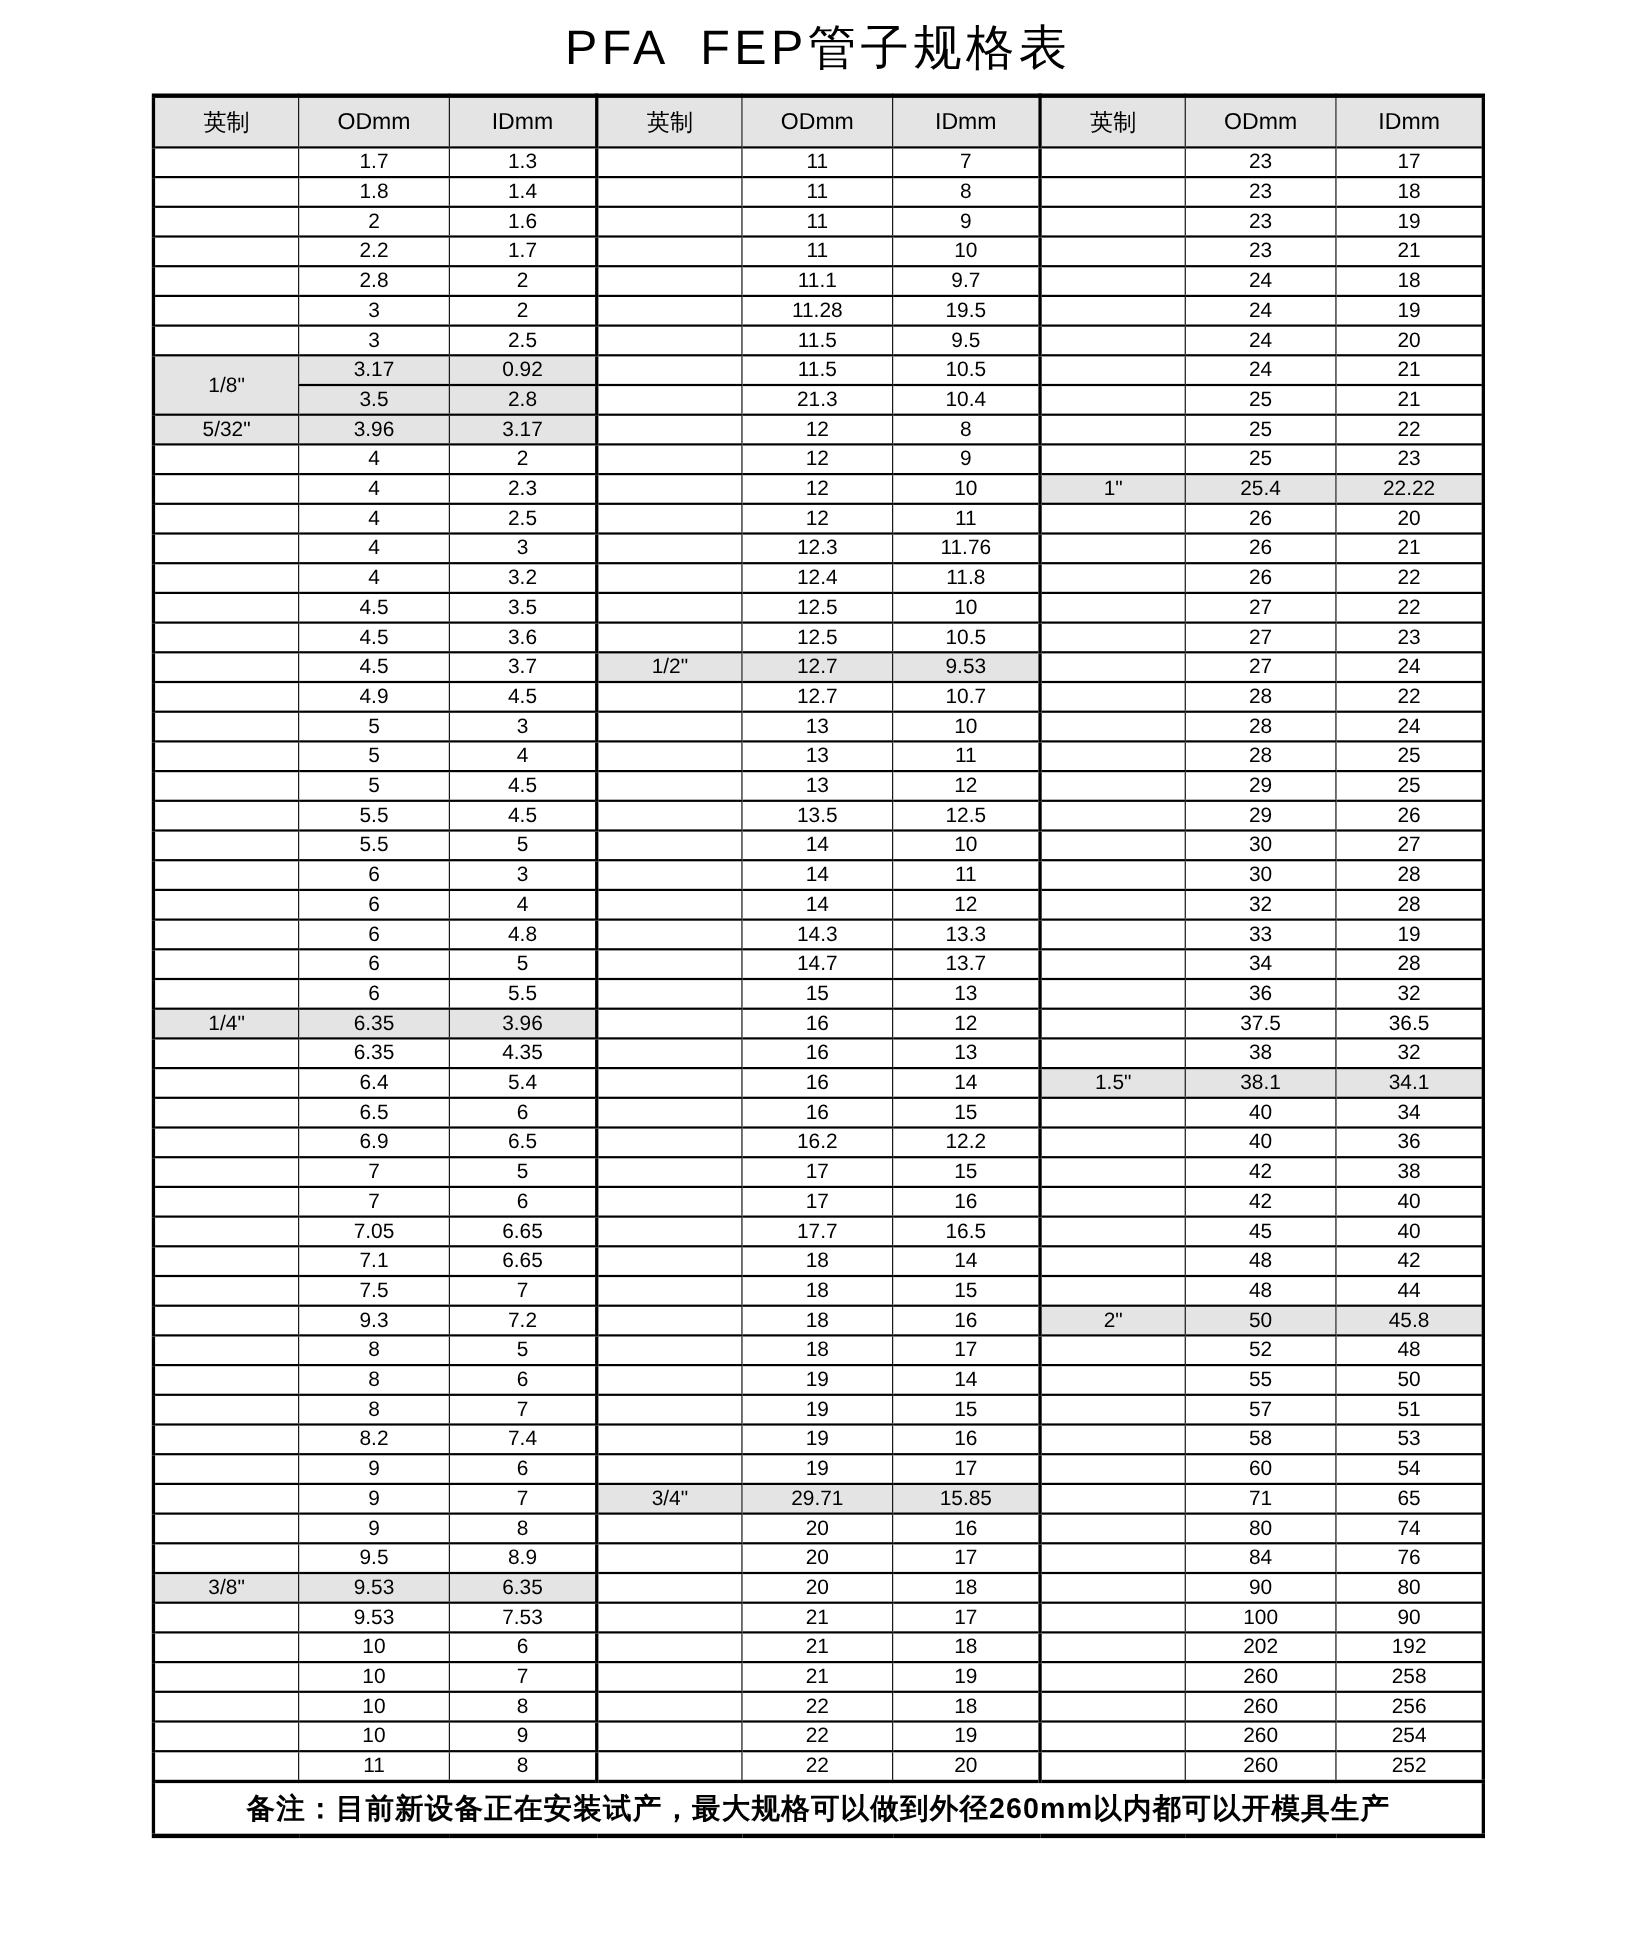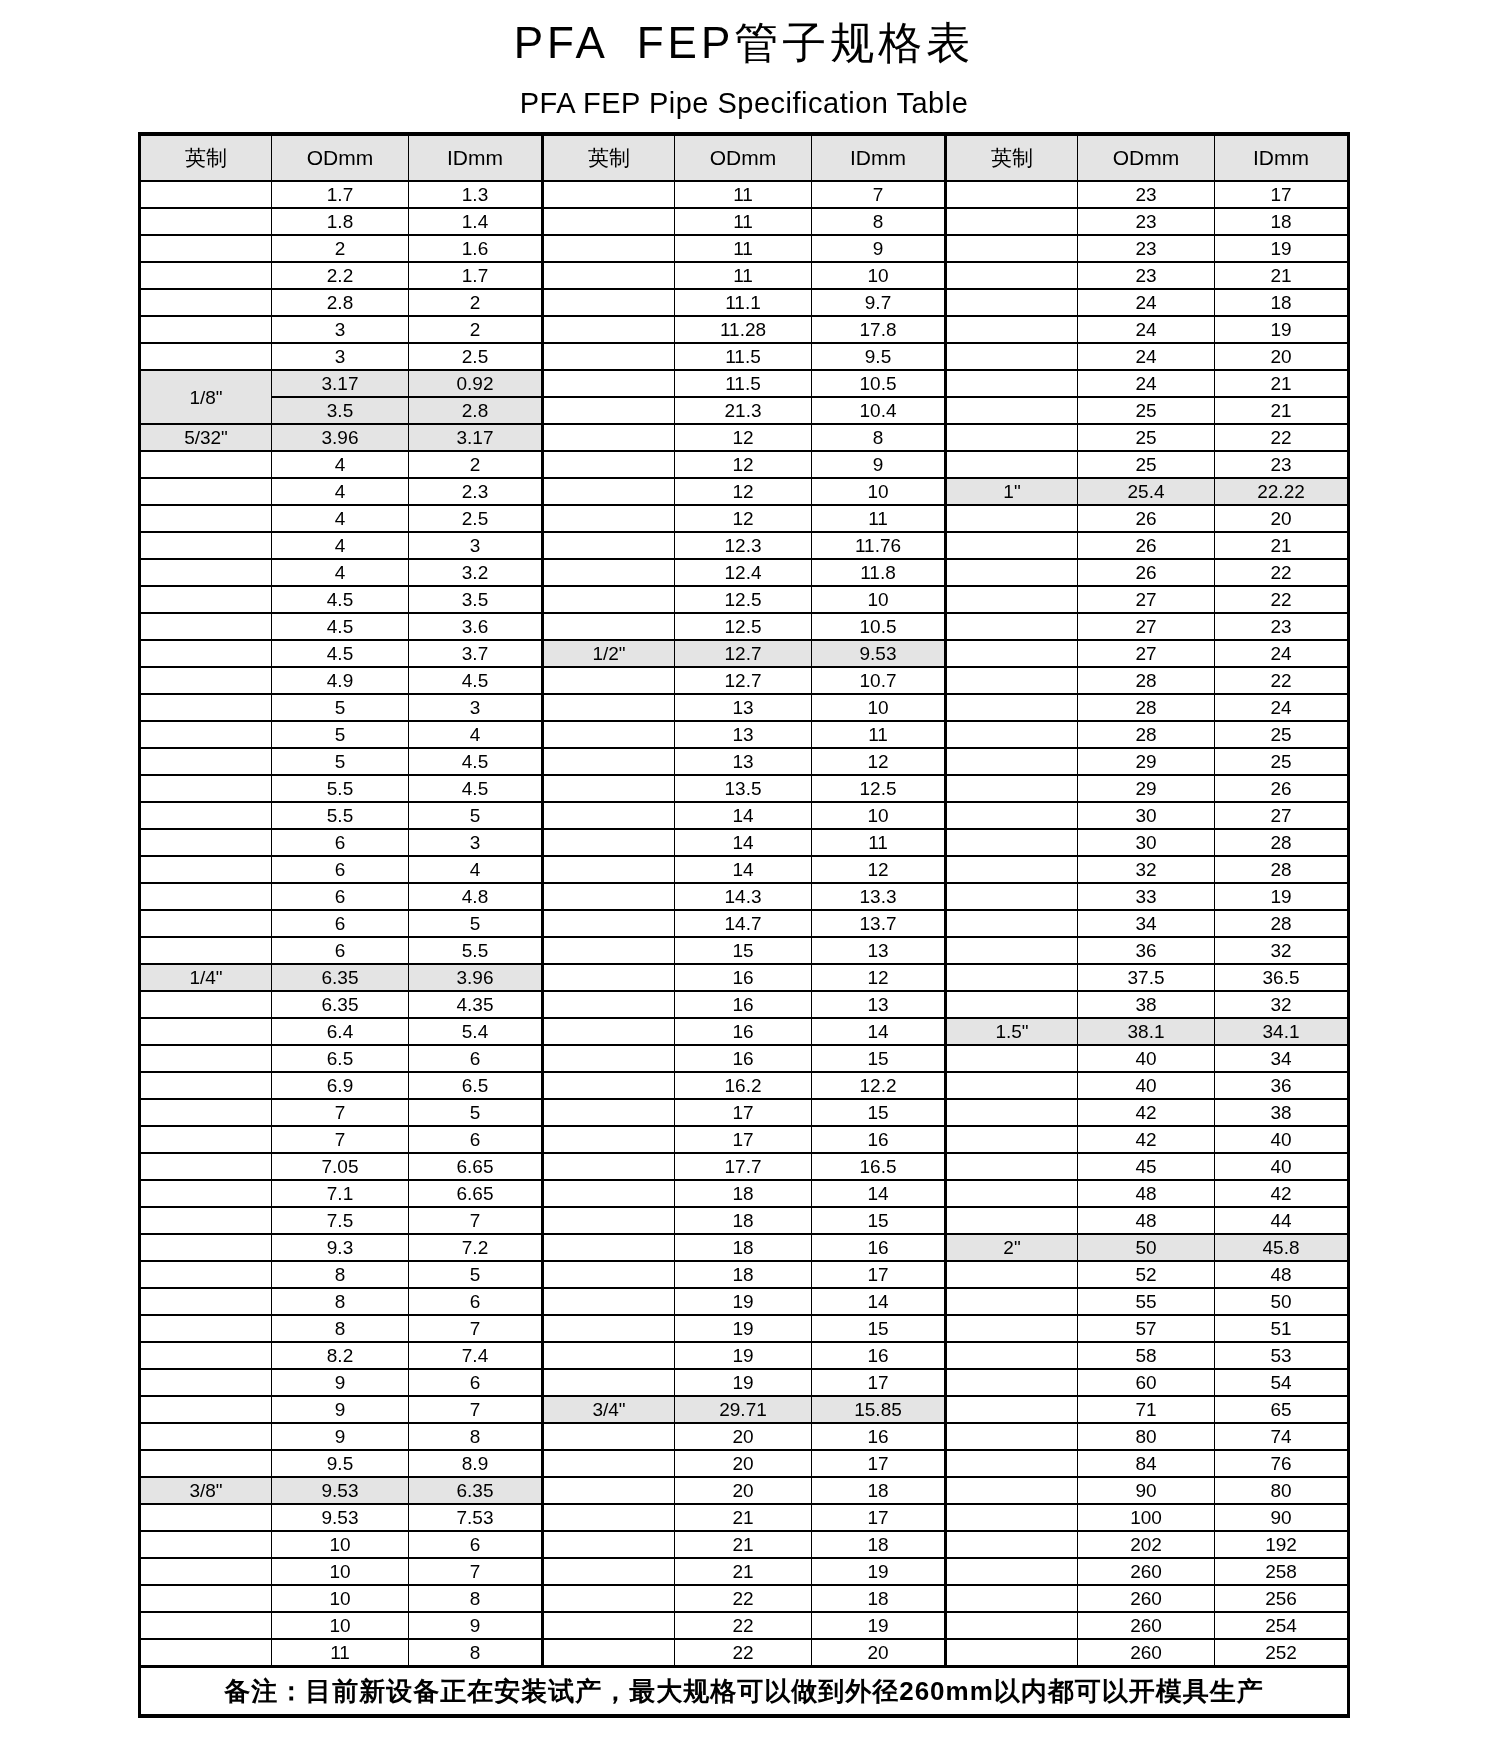--- a/index.html
+++ b/index.html
@@ -76,21 +76,20 @@
     font-weight: bold;
     letter-spacing: 1px;
     border-top-width: 3px;
   }
 </style>
 </head>
 <body>
 
 <div class="page">
   <h1 class="title">PFA FEP管子规格表</h1>
-  <h2 class="subtitle">PFA FEP Pipe Specification Table</h2>
 
   <table class="spec">
     <colgroup>
       <col style="width:132px">
         <col style="width:137px">
         <col style="width:134px">
       <col style="width:132px">
         <col style="width:137px">
         <col style="width:134px">
       <col style="width:132px">
@@ -165,21 +164,21 @@
           <td class="g"></td>
           <td>24</td>
           <td>18</td>
         </tr>
         <tr>
           <td class="g"></td>
           <td>3</td>
           <td>2</td>
           <td class="g"></td>
           <td>11.28</td>
-          <td>17.8</td>
+          <td>19.5</td>
           <td class="g"></td>
           <td>24</td>
           <td>19</td>
         </tr>
         <tr>
           <td class="g"></td>
           <td>3</td>
           <td>2.5</td>
           <td class="g"></td>
           <td>11.5</td>

